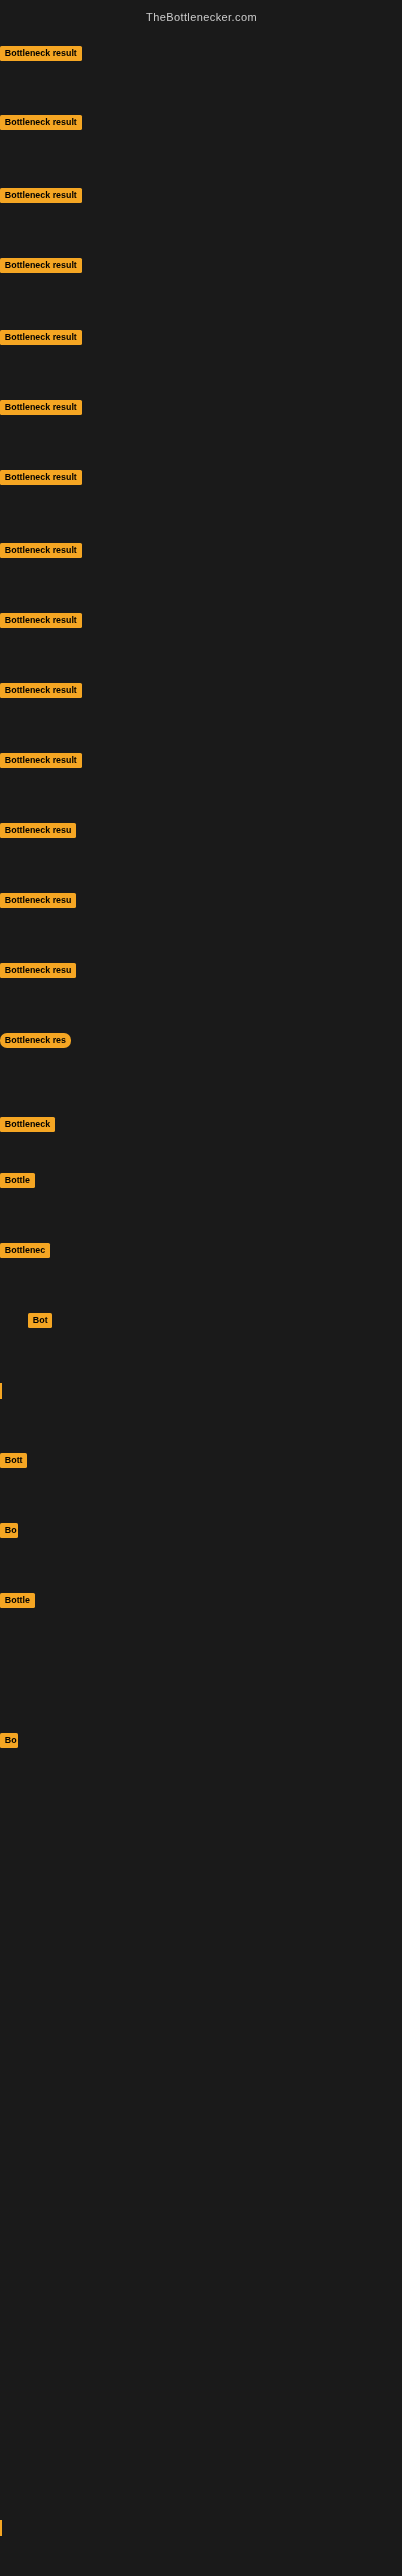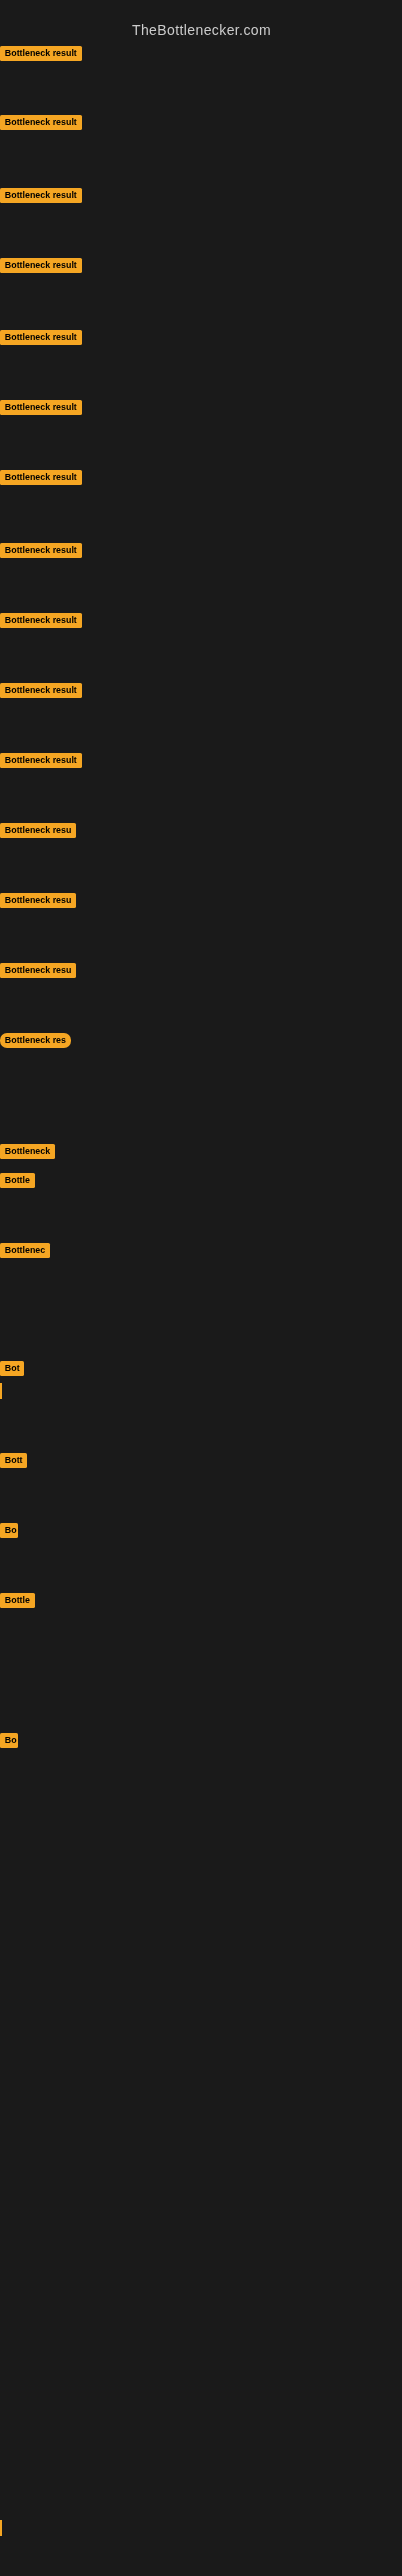--- a/index.html
+++ b/index.html
@@ -11,23 +11,23 @@
     body {
       width: 403px;
       min-height: 2576px;
       background-color: #1a1a1a;
       font-family: Arial, sans-serif;
       position: relative;
     }
 
     .site-header {
       text-align: center;
-      padding: 22px 0 8px 0;
+      padding: 11px 0 8px 0;
       color: #cccccc;
-      font-size: 14px;
+      font-size: 11px;
       letter-spacing: 0.4px;
     }
 
     .bottleneck-badge {
       display: inline-block;
       background-color: #f5a623;
       color: #000;
       font-size: 8.9px;
       font-weight: bold;
       padding: 2.4px 4.8px;
@@ -63,24 +63,24 @@
     <div class="row" style="top: 400px;"><span class="bottleneck-badge" style="max-width: 117px;">Bottleneck result</span></div>
     <div class="row" style="top: 470px;"><span class="bottleneck-badge" style="max-width: 117px;">Bottleneck result</span></div>
     <div class="row" style="top: 543px;"><span class="bottleneck-badge" style="max-width: 121px;">Bottleneck result</span></div>
     <div class="row" style="top: 613px;"><span class="bottleneck-badge" style="max-width: 117px;">Bottleneck result</span></div>
     <div class="row" style="top: 683px;"><span class="bottleneck-badge" style="max-width: 113px;">Bottleneck result</span></div>
     <div class="row" style="top: 753px;"><span class="bottleneck-badge" style="max-width: 105px;">Bottleneck result</span></div>
     <div class="row" style="top: 823px;"><span class="bottleneck-badge" style="max-width: 97px;">Bottleneck resu</span></div>
     <div class="row" style="top: 893px;"><span class="bottleneck-badge" style="max-width: 87px;">Bottleneck resu</span></div>
     <div class="row" style="top: 963px;"><span class="bottleneck-badge" style="max-width: 81px;">Bottleneck resu</span></div>
     <div class="row" style="top: 1033px;"><span class="bottleneck-badge" style="max-width: 74px; border-radius: 7px;">Bottleneck res</span></div>
-    <div class="row" style="top: 1144px;"><span class="bottleneck-badge" style="max-width: 63px;">Bottleneck</span></div>
+    <div class="row" style="top: 1117px;"><span class="bottleneck-badge" style="max-width: 63px;">Bottleneck</span></div>
     <div class="row" style="top: 1173px;"><span class="bottleneck-badge" style="max-width: 42px;">Bottle</span></div>
     <div class="row" style="top: 1243px; text-align: right;"><span class="bottleneck-badge" style="max-width: 55px;">Bottlenec</span></div>
-    <div class="row" style="top: 1361px;"><span class="bottleneck-badge" style="max-width: 26px;">Bot</span></div>
+    <div class="row" style="top: 1313px; margin-left: 28px;"><span class="bottleneck-badge" style="max-width: 26px;">Bot</span></div>
     <div class="row" style="top: 1453px;"><span class="bottleneck-badge" style="max-width: 31px;">Bott</span></div>
     <div class="row" style="top: 1523px;"><span class="bottleneck-badge" style="max-width: 17.7px;">Bo</span></div>
     <div class="row" style="top: 1593px;"><span class="bottleneck-badge" style="max-width: 40px;">Bottle</span></div>
     <div class="row" style="top: 1733px;"><span class="bottleneck-badge" style="max-width: 17.7px;">Bo</span></div>
   </div>
 <div id="cursors-container">
     <div class="cursor-line" style="top: 1383px;"></div>
     <div class="cursor-line" style="top: 2520px;"></div>
   </div>
 

